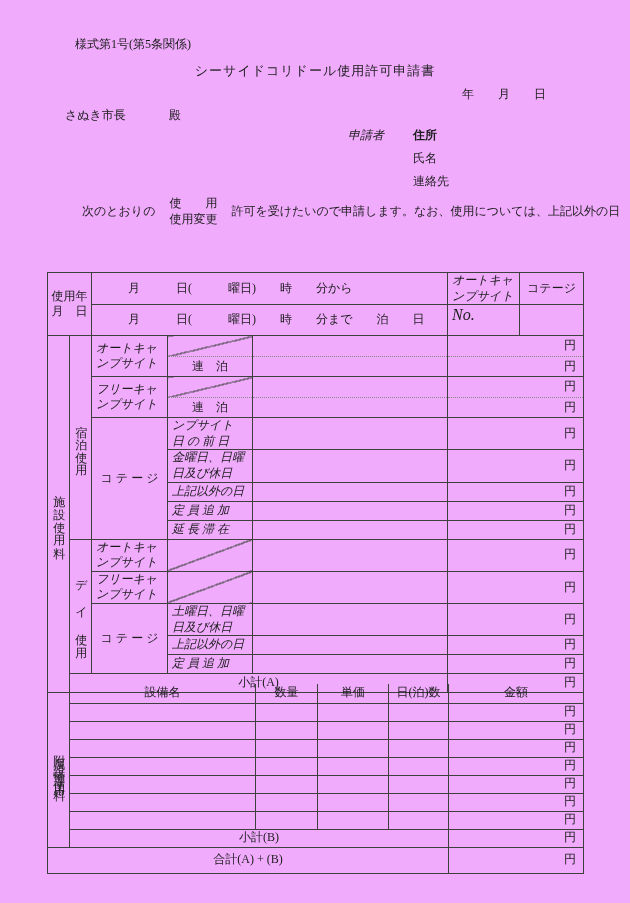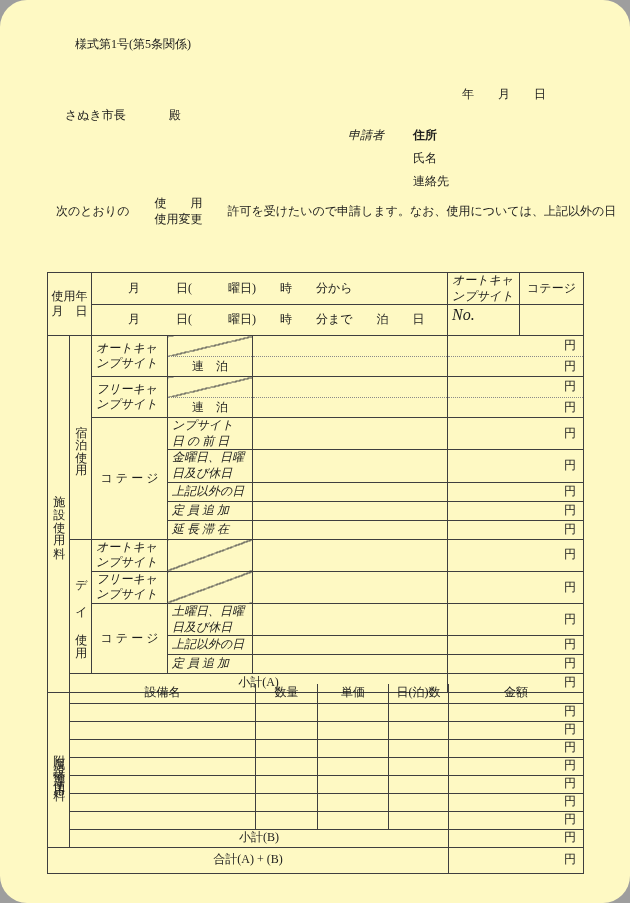--- a/index.html
+++ b/index.html
@@ -1,19 +1,19 @@
 <!DOCTYPE html>
 <html><head>
 <meta charset="utf-8">
 <style>
   * { margin:0; padding:0; box-sizing:border-box; }
   body { background:#9e9e9e; font-family:"Liberation Serif","DejaVu Serif",serif; }
   .page {
     position:relative; width:630px; height:903px; margin:0 auto;
-    background:#fef9c3; color:#1c1c1c; font-size:12px; overflow:hidden;border-radius:27px;
+    background:#f0abfc; color:#1c1c1c; font-size:12px; overflow:hidden;
   }
   .abs { position:absolute; white-space:pre; }
   .title { left:0; width:100%; text-align:center; font-size:13px; letter-spacing:1px; }
   .intro-row { display:flex; align-items:center; white-space:pre; }
   .choice { display:inline-flex; flex-direction:column; margin:0 14px; line-height:1.3; text-align:left; }
 
   table { border-collapse:collapse; table-layout:fixed; position:absolute; left:47px; }
   td {
     border:1px solid #3f3f3f; font-size:12px; line-height:1.3;
     vertical-align:middle; padding:0; overflow:hidden; white-space:pre-line;
@@ -36,30 +36,31 @@
   .dot-b { border-bottom:1px dotted #8a8a8a; }
   .dot-t { border-top:1px dotted #8a8a8a; }
   .t2 tr:first-child td { border-top:none; }
 </style>
 </head>
 <body>
 
 <div class="page">
 
   <div class="abs" style="left:75px; top:36px;">様式第1号(第5条関係)</div>
+  <div class="abs title" style="top:62px;">シーサイドコリドール使用許可申請書</div>
   <div class="abs" style="left:462px; top:86px;">年　　月　　日</div>
 
   <div class="abs" style="left:65px; top:107px;"><span>さぬき市長</span><span style="margin-left:43px;">殿</span></div>
 
   <div class="abs" style="left:348px; top:127px;font-style:italic;">申請者</div>
   <div class="abs" style="left:413px; top:127px;font-weight:bold;">住所</div>
   <div class="abs" style="left:413px; top:150px;">氏名</div>
   <div class="abs" style="left:413px; top:173px;">連絡先</div>
 
-  <div class="abs intro-row" style="left:56px; top:196px;gap:11px;">
+  <div class="abs intro-row" style="left:82px; top:196px;">
     <span>次のとおりの</span>
     <span class="choice">
       <span>使　　用</span>
       <span>使用変更</span>
     </span>
     <span>許可を受けたいので申請します。なお、使用については、上記以外の日</span>
   </div>
 
   <table class="t1" style="top:272px;">
     <colgroup>

